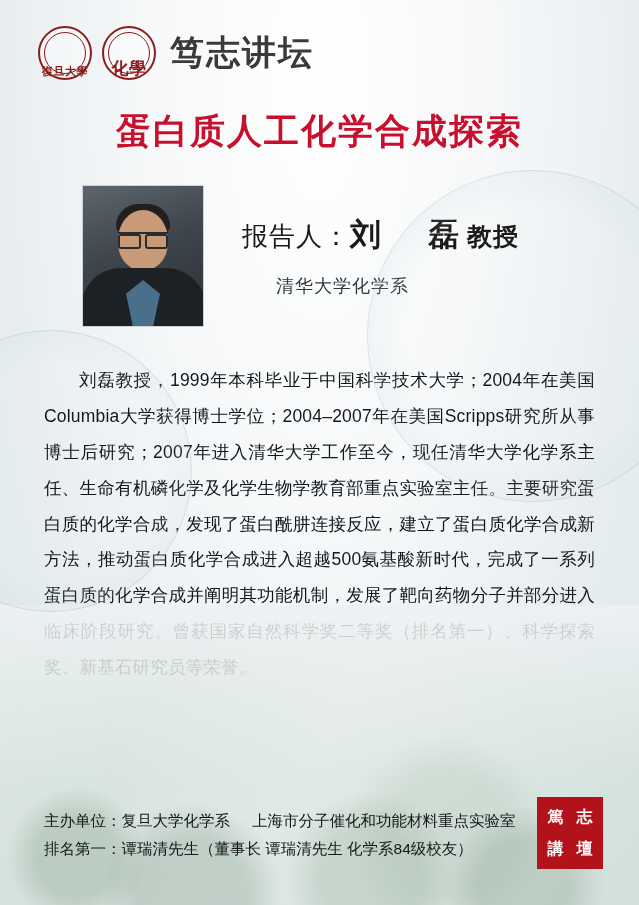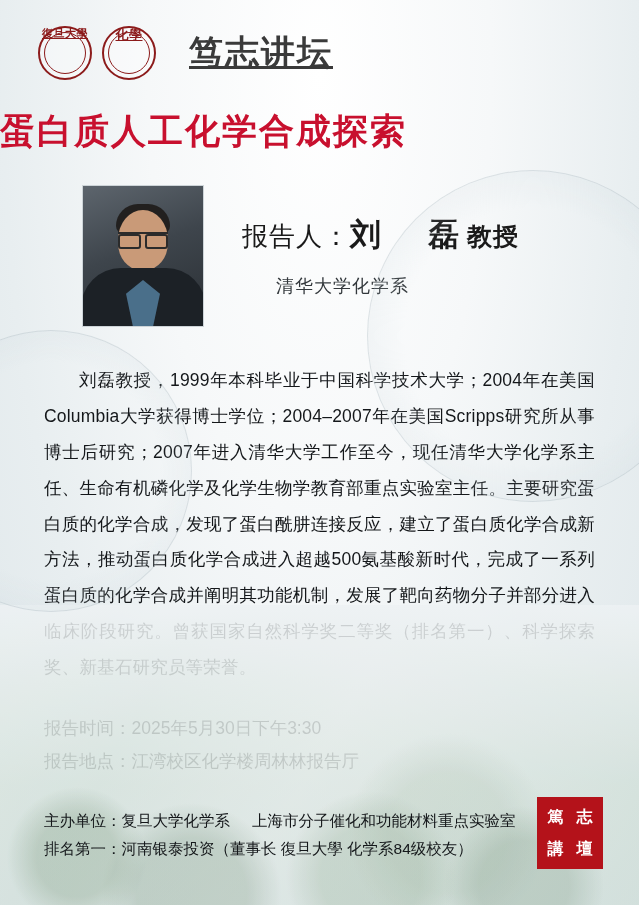--- a/index.html
+++ b/index.html
@@ -69,57 +69,56 @@
     padding: 26px 0 0 38px;
     gap: 10px;
   }
   .seal {
     width: 54px;
     height: 54px;
     border-radius: 50%;
     border: 2px solid #8c1b1b;
     color: #8c1b1b;
     display: flex;
-    align-items: flex-start;
+    align-items: flex-end;
     justify-content: center;
     font-size: 7px;
     line-height: 1.05;
     text-align: center;
     letter-spacing: 0.5px;
     box-sizing: border-box;
     position: relative;
     background: rgba(255,255,255,0.4);
-    text-decoration: underline;
   }
   .seal::after {
     content: "";
     position: absolute;
     left: 4px; top: 4px; right: 4px; bottom: 4px;
     border-radius: 50%;
     border: 1px solid #8c1b1b;
   }
   .seal .seal-inner {
-    font-size: 13px;
+    font-size: 17px;
     font-weight: bold;
     font-family: "DejaVu Serif", serif;
   }
   .seal.univ .seal-inner { font-size: 11px; }
   .brand {
-    margin-left: 23px;
+    margin-left: 4px;
     font-family: "DejaVu Serif", "Liberation Serif", serif;
     font-size: 34px;
     font-weight: bold;
     color: #3a3a3a;
     letter-spacing: 2px;
-    text-decoration: underline;
   }
 
   
   .title {
     margin-top: 28px;
+    text-align: center;
     font-family: "DejaVu Sans", sans-serif;
     font-weight: bold;
     font-size: 35px;
     letter-spacing: 2px;
     color: #c8102e;
   }
 
   
   .speaker {
     display: flex;
@@ -310,35 +309,27 @@
     <div class="speaker-text">
       <div class="speaker-line">
         <span>报告人：</span><span class="name">刘　磊</span><span class="rank">教授</span>
       </div>
       <div class="affiliation">清华大学化学系</div>
     </div>
   </div>
 
   <div class="bio">刘磊教授，1999年本科毕业于中国科学技术大学；2004年在美国Columbia大学获得博士学位；2004–2007年在美国Scripps研究所从事博士后研究；2007年进入清华大学工作至今，现任清华大学化学系主任、生命有机磷化学及化学生物学教育部重点实验室主任。主要研究蛋白质的化学合成，发现了蛋白酰肼连接反应，建立了蛋白质化学合成新方法，推动蛋白质化学合成进入超越500氨基酸新时代，完成了一系列蛋白质的化学合成并阐明其功能机制，发展了靶向药物分子并部分进入临床阶段研究。曾获国家自然科学奖二等奖（排名第一）、科学探索奖、新基石研究员等荣誉。</div>
 
-  <div class="details">
-    <div>
-      <span>报告时间：</span><span class="val">2025年5月30日下午3:30</span>
-    </div>
-    <div>
-      <span>报告地点：</span><span class="val">江湾校区化学楼周林林报告厅</span>
-    </div>
-  </div>
 
   <div class="footer">
     <div class="row">
       <span>主办单位：</span><span>复旦大学化学系</span><span class="gap"></span><span>上海市分子催化和功能材料重点实验室</span>
     </div>
     <div class="row">
-      <span>排名第一：</span><span>河南银泰投资（董事长 復旦大學 化学系84级校友）</span>
+      <span>排名第一：</span><span>谭瑞清先生（董事长 谭瑞清先生 化学系84级校友）</span>
     </div>
   </div>
 
   <div class="stamp">
     <span>篤</span>
     <span>志</span>
     <span>講</span>
     <span>壇</span>
   </div>
 

